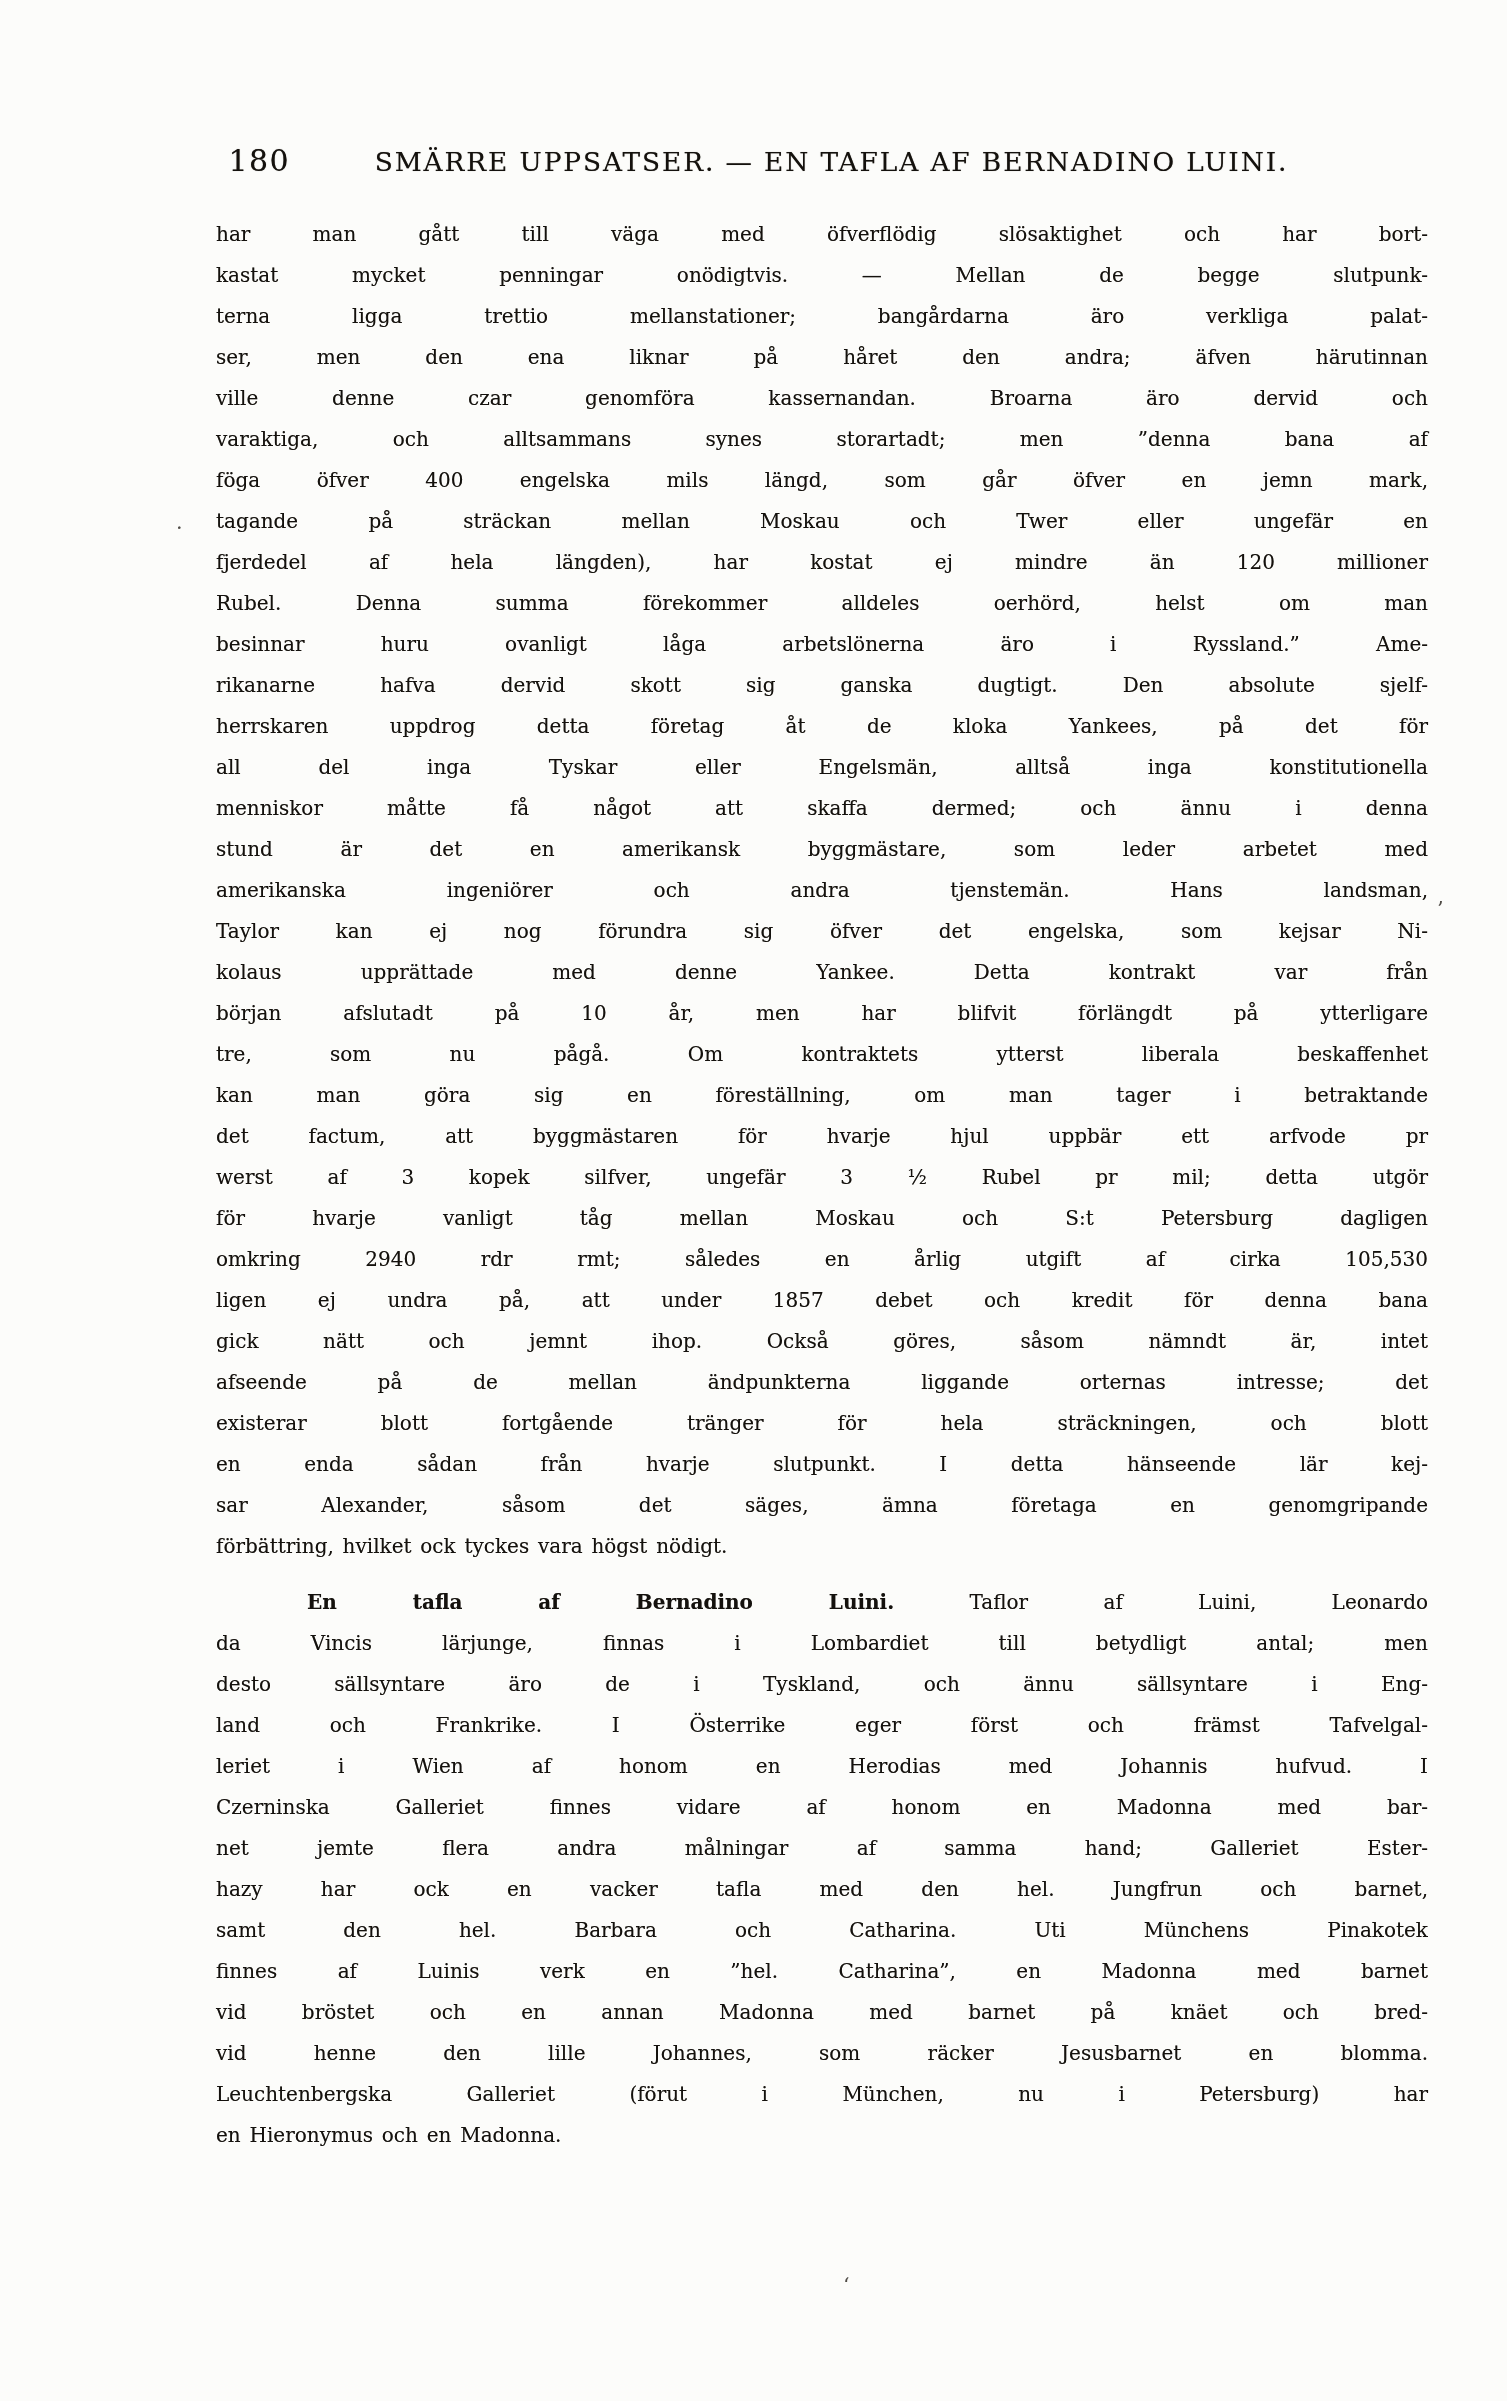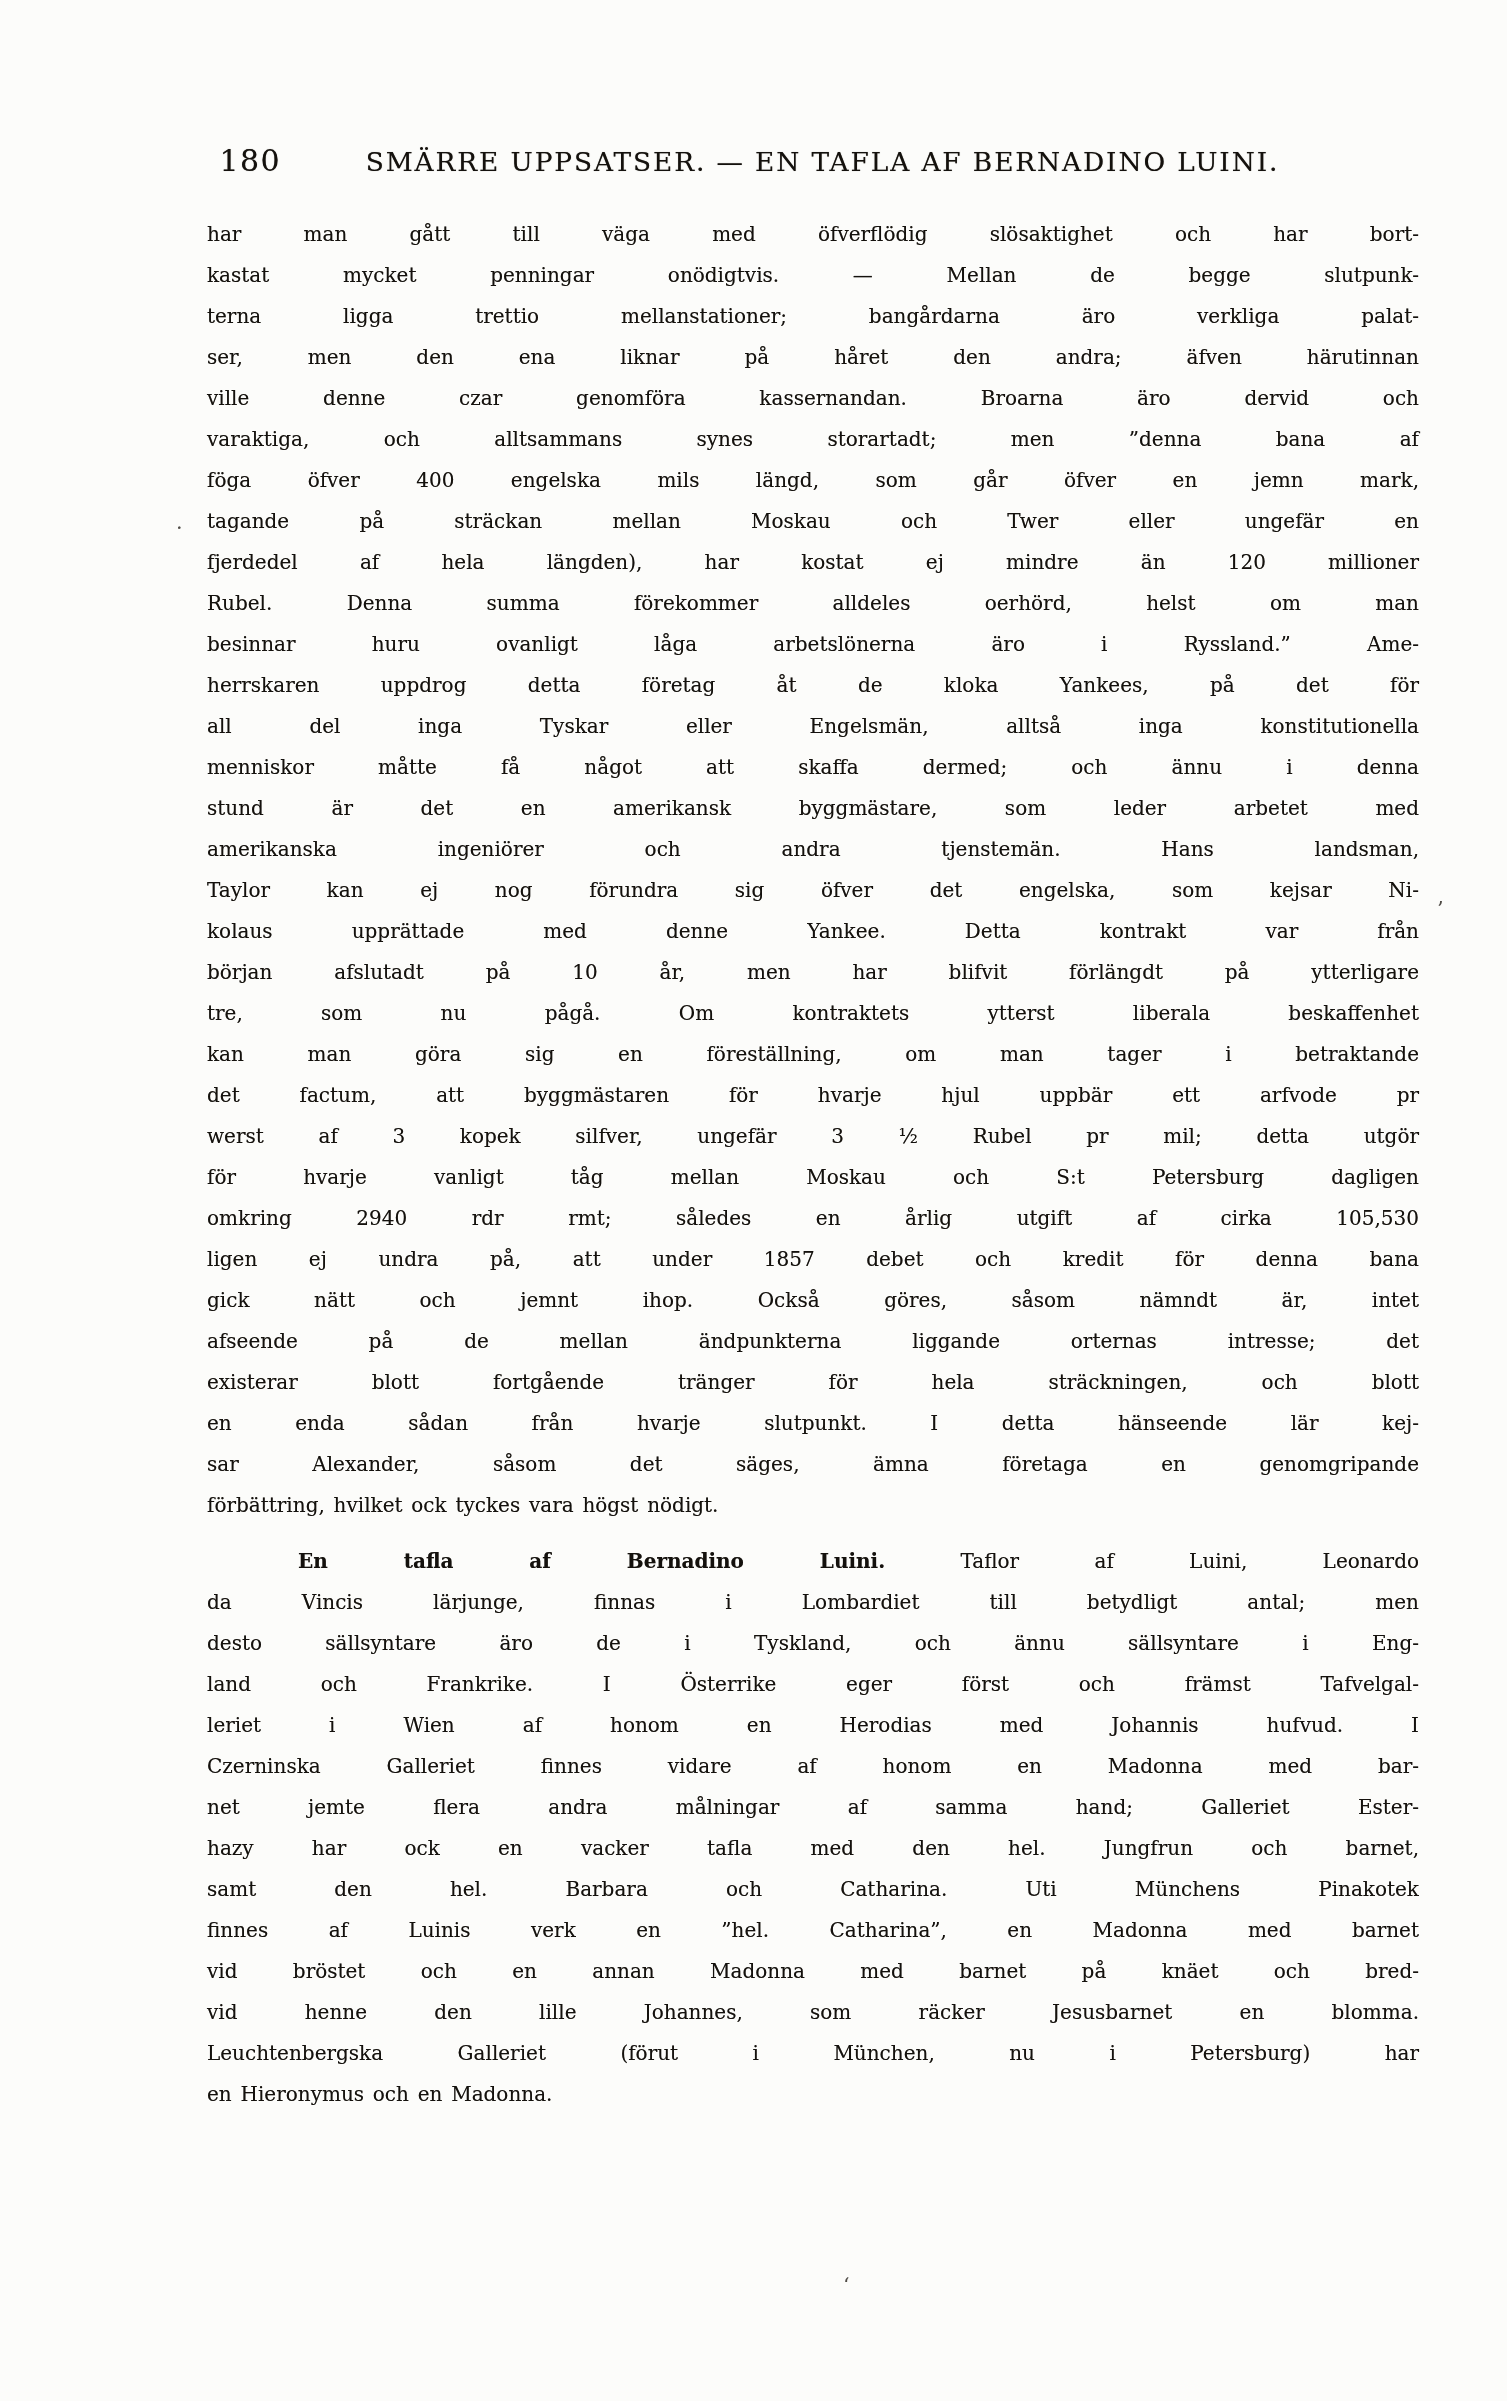--- a/index.html
+++ b/index.html
@@ -5,21 +5,21 @@
   html,body{margin:0;padding:0;background:#e8e8e6;}
   .page{
     position:relative;
     width:1507px;height:2414px;
     background:#fcfcfa;
     color:#14110d;
     font-family:"DejaVu Serif","Liberation Serif",serif;
     overflow:hidden;
   }
   .textblock{
-    position:absolute;left:207px;top:142px;width:1212px;
+    position:absolute;left:216px;top:142px;width:1212px;
     text-shadow:0 0 0.5px rgba(25,20,12,.45);
   }
   .header{
     position:relative;height:44px;
     font-size:26.4px;letter-spacing:1.9px;white-space:nowrap;
     text-shadow:0 0 0.7px rgba(25,20,12,.6);
   }
   .pagenum{position:absolute;left:12.5px;top:1px;font-size:30px;letter-spacing:1.4px;}
   .running-title{text-align:center;padding-left:19px;padding-top:3.8px;}
   .body{margin-top:28px;font-size:20px;line-height:41px;word-spacing:2.4px;}
@@ -55,20 +55,21 @@
           <div class="line"><span>kastat mycket penningar onödigtvis. — Mellan de begge slutpunk-</span></div>
           <div class="line"><span>terna ligga trettio mellanstationer; bangårdarna äro verkliga palat-</span></div>
           <div class="line"><span>ser, men den ena liknar på håret den andra; äfven härutinnan</span></div>
           <div class="line"><span>ville denne czar genomföra kassernandan. Broarna äro dervid och</span></div>
           <div class="line"><span>varaktiga, och alltsammans synes storartadt; men ”denna bana af</span></div>
           <div class="line"><span>föga öfver 400 engelska mils längd, som går öfver en jemn mark,</span></div>
           <div class="line"><span>tagande på sträckan mellan Moskau och Twer eller ungefär en</span></div>
           <div class="line"><span>fjerdedel af hela längden), har kostat ej mindre än 120 millioner</span></div>
           <div class="line"><span>Rubel. Denna summa förekommer alldeles oerhörd, helst om man</span></div>
           <div class="line"><span>besinnar huru ovanligt låga arbetslönerna äro i Ryssland.” Ame-</span></div>
+          <div class="line"><span>rikanarne hafva dervid skott sig ganska dugtigt. Den absolute sjelf-</span></div>
           <div class="line"><span>herrskaren uppdrog detta företag åt de kloka Yankees, på det för</span></div>
           <div class="line"><span>all del inga Tyskar eller Engelsmän, alltså inga konstitutionella</span></div>
           <div class="line"><span>menniskor måtte få något att skaffa dermed; och ännu i denna</span></div>
           <div class="line"><span>stund är det en amerikansk byggmästare, som leder arbetet med</span></div>
           <div class="line"><span>amerikanska ingeniörer och andra tjenstemän. Hans landsman,</span></div>
           <div class="line"><span>Taylor kan ej nog förundra sig öfver det engelska, som kejsar Ni-</span></div>
           <div class="line"><span>kolaus upprättade med denne Yankee. Detta kontrakt var från</span></div>
           <div class="line"><span>början afslutadt på 10 år, men har blifvit förlängdt på ytterligare</span></div>
           <div class="line"><span>tre, som nu pågå. Om kontraktets ytterst liberala beskaffenhet</span></div>
           <div class="line"><span>kan man göra sig en föreställning, om man tager i betraktande</span></div>

